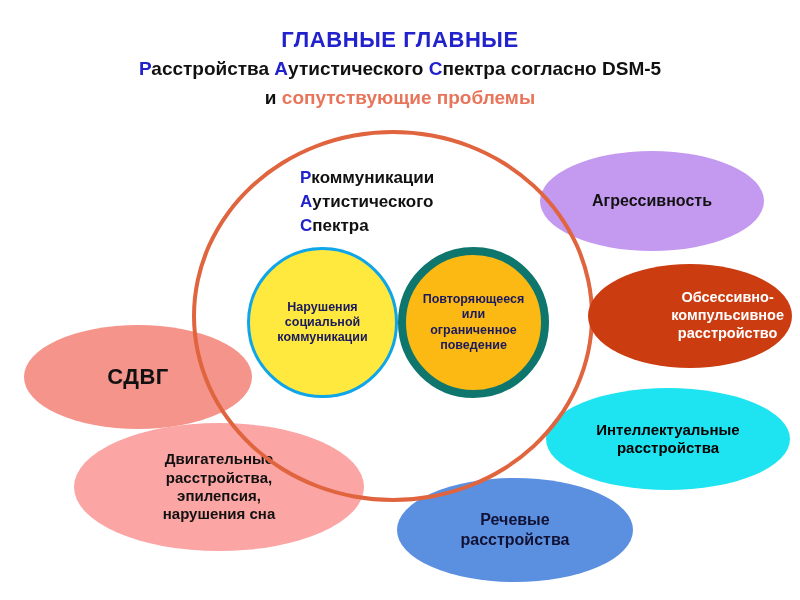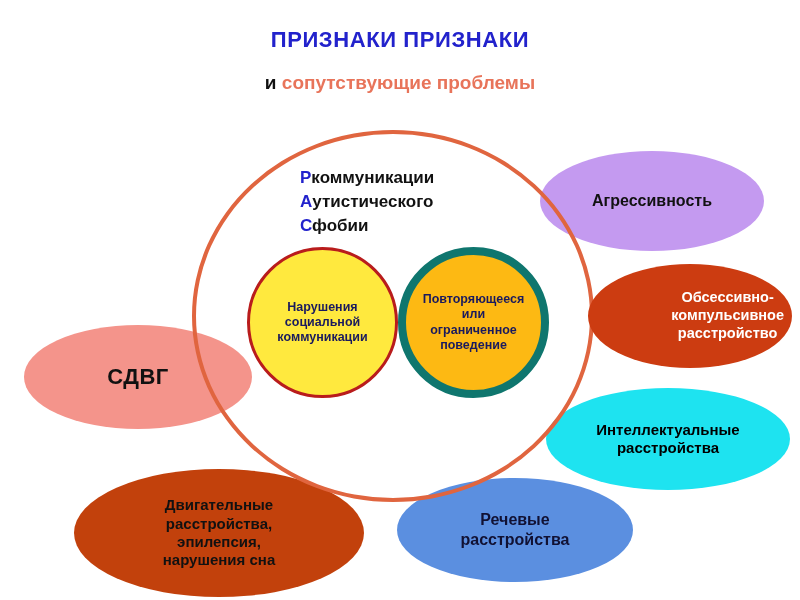--- a/index.html
+++ b/index.html
@@ -38,21 +38,21 @@
     font-size: 19px;
     font-weight: bold;
     color: #111111;
     margin-top: 3px;
   }
   #title-line-2 .cap { color: #2222cc; }
   #title-line-3 {
     font-size: 19px;
     font-weight: bold;
     color: #111111;
-    margin-top: 17px;
+    margin-top: 5px;
   }
   #title-line-3 .accent { color: #e8745a; }
 
   
   .ellipse {
     position: absolute;
     border-radius: 50%;
     display: flex;
     align-items: center;
     justify-content: center;
@@ -92,21 +92,21 @@
     color: #111111;
     line-height: 1.42;
   }
   #asd-caption .cap { color: #2222cc; }
 
   
   #venn-left {
     left: 247px; top: 247px;
     width: 151px; height: 151px;
     background: #ffe93e;
-    border: 3px solid #b91c1c;
+    border: 3px solid #0ea5e9;
     z-index: 5;
   }
   #venn-right {
     left: 398px; top: 247px;
     width: 151px; height: 151px;
     background: #fdb913;
     border: 8px solid #0f766e;
     z-index: 4;
   }
   #venn-left .label, #venn-right .label {
@@ -125,23 +125,23 @@
 
   #e-adhd {
     left: 24px; top: 325px;
     width: 228px; height: 104px;
     background: #f4948b;
     z-index: 2;
   }
   #e-adhd .label { font-size: 22px; color: #111111; letter-spacing: 0.5px; }
 
   #e-motor {
-    left: 74px; top: 469px;
+    left: 74px; top: 423px;
     width: 290px; height: 128px;
-    background: #c2410c;
+    background: #fca5a5;
     z-index: 2;
   }
   #e-motor .label { font-size: 15px; color: #111111; }
 
   #e-speech {
     left: 397px; top: 478px;
     width: 236px; height: 104px;
     background: #5b8fe0;
     z-index: 2;
   }
@@ -171,21 +171,24 @@
     z-index: 2;
   }
   #e-aggression .label { font-size: 16px; color: #111111; }
 </style>
 </head>
 <body>
 
 <div id="canvas">
 
   <div id="title-block">
-    <div id="title-line-1">ПРИЗНАКИ ПРИЗНАКИ</div>
+    <div id="title-line-1">ГЛАВНЫЕ ГЛАВНЫЕ</div>
+    <div id="title-line-2">
+      <span class="cap">Р</span><span>асстройства </span><span class="cap">А</span><span>утистического </span><span class="cap">С</span><span>пектра согласно DSM-5</span>
+    </div>
     <div id="title-line-3">
       <span>и </span><span class="accent">сопутствующие проблемы</span>
     </div>
   </div>
 
 
   <div class="ellipse" id="e-adhd">
     <span class="label">СДВГ</span>
   </div>
 
@@ -207,21 +210,21 @@
 
   <div class="ellipse" id="e-aggression">
     <span class="label">Агрессивность</span>
   </div>
 
   <div id="asd-circle"></div>
 
   <div id="asd-caption">
     <div><span class="cap">Р</span><span>коммуникации</span></div>
     <div><span class="cap">А</span><span>утистического</span></div>
-    <div><span class="cap">С</span><span>фобии</span></div>
+    <div><span class="cap">С</span><span>пектра</span></div>
   </div>
 
   <div class="ellipse" id="venn-left">
     <span class="label">Нарушения<br>социальной<br>коммуникации</span>
   </div>
 
   <div class="ellipse" id="venn-right">
     <span class="label">Повторяющееся<br>или<br>ограниченное<br>поведение</span>
   </div>
 

